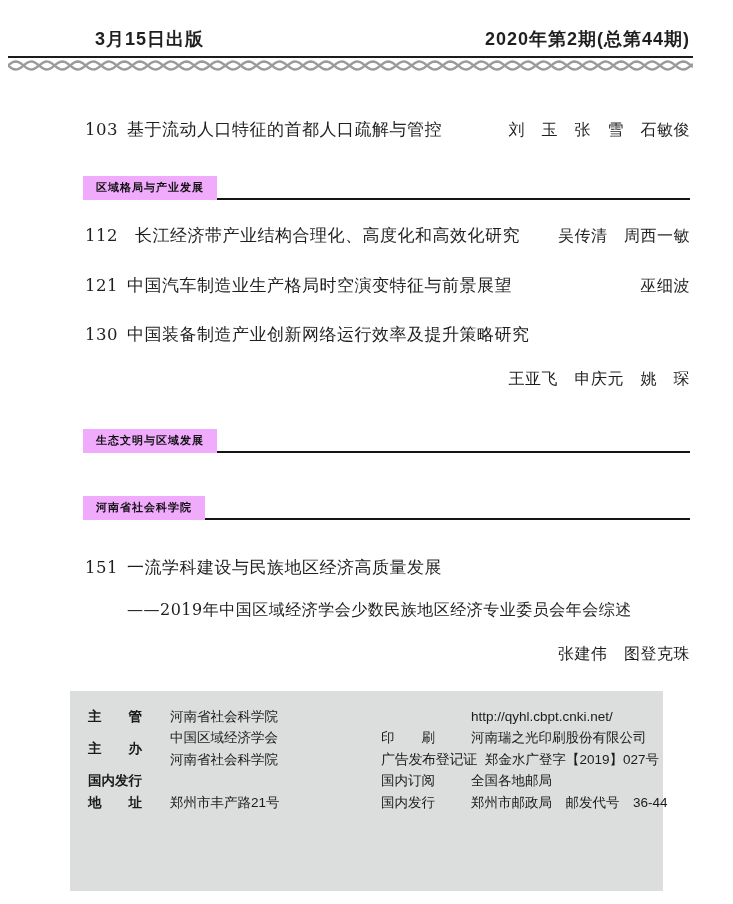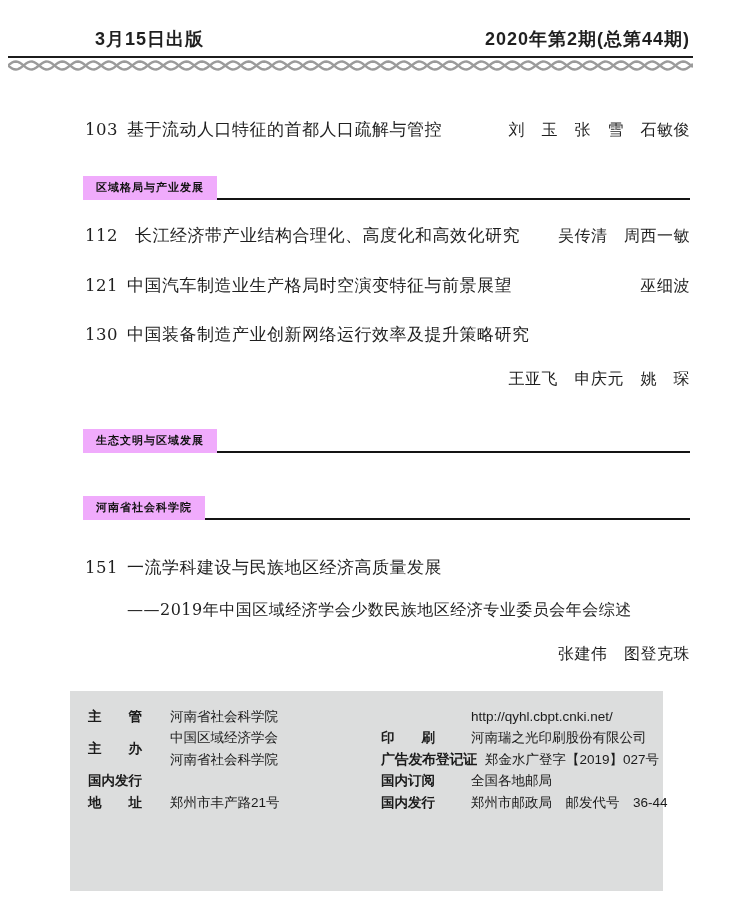--- a/index.html
+++ b/index.html
@@ -71,21 +71,21 @@
     width:593px; height:200px;
     background:#dcdddd;
     display:flex;
     padding:15px 10px 12px 18px;
     font-size:13.5px; color:#1a1a1a;
   }
   .pub-col-left  { flex:0 0 293px; }
   .pub-col-right { flex:1 1 auto; }
   .pub-row { display:flex; align-items:center; line-height:21.4px; }
   .pub-label { flex:0 0 74px; font-weight:700; white-space:pre; }
-  .pub-label-r { flex:0 0 82px; font-weight:700; white-space:pre; }
+  .pub-label-r { flex:0 0 82px; font-weight:400; white-space:pre; }
   .pub-label-small { font-size:14px; letter-spacing:-0.3px; }
   .pub-value { padding-left:8px; white-space:nowrap; }
   .pub-value-2l div { line-height:21.4px; }
 </style>
 </head>
 <body>
 
 <div class="page">
 
   <div class="masthead">

